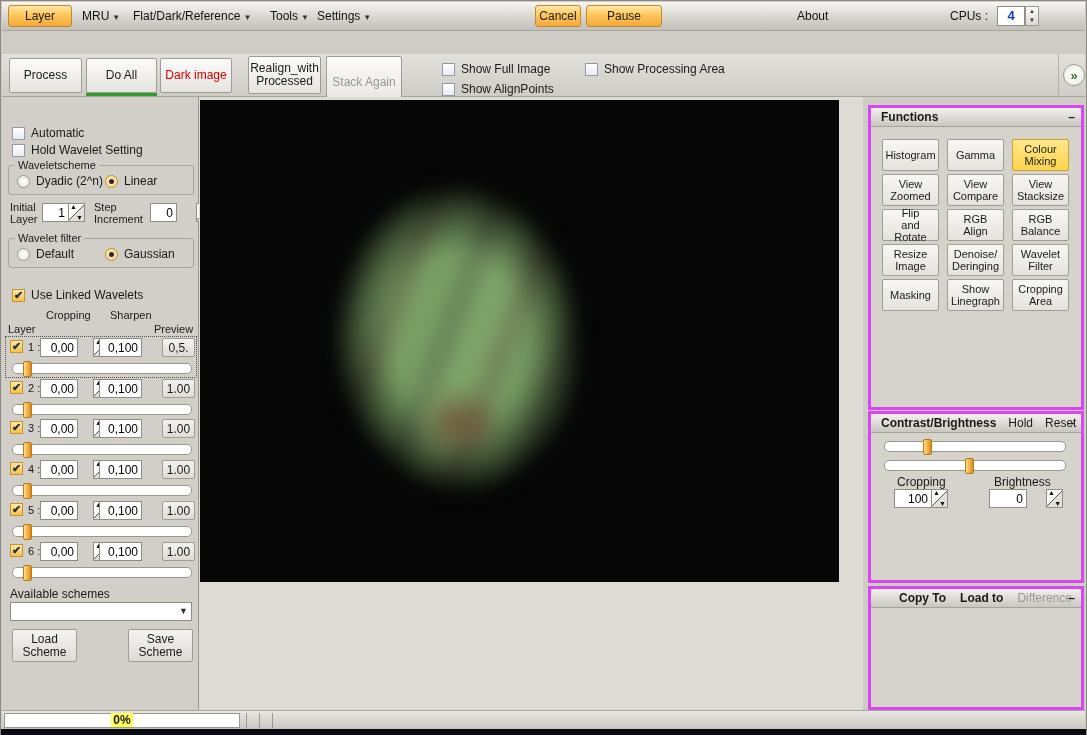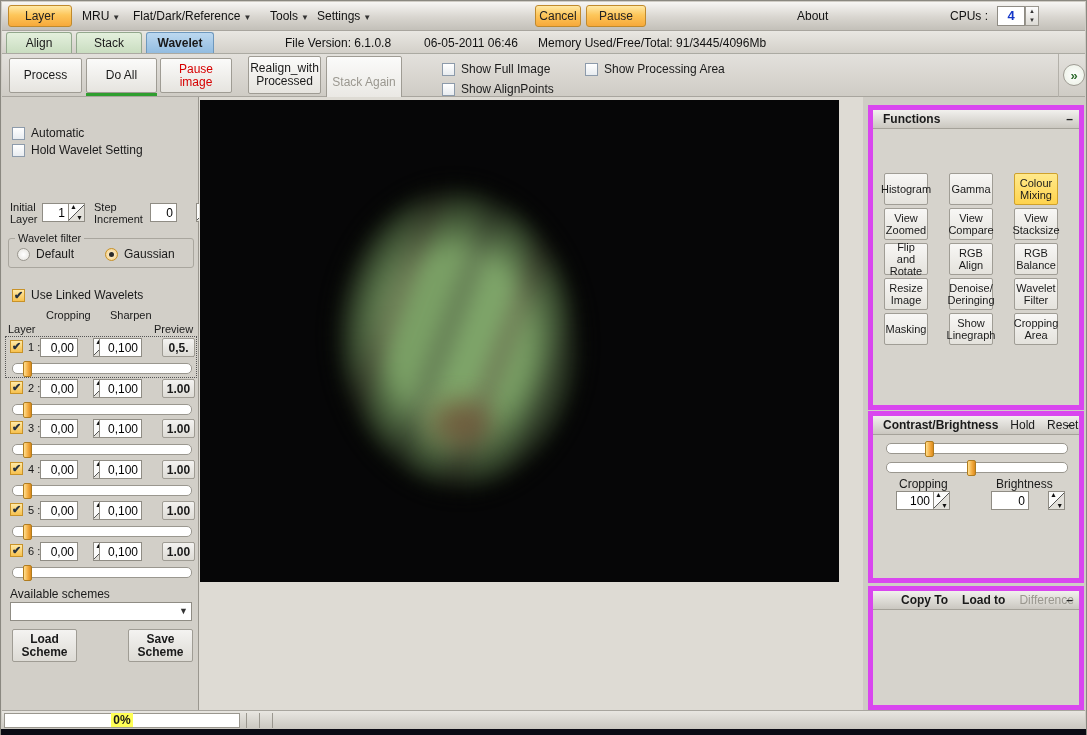--- a/index.html
+++ b/index.html
@@ -38,21 +38,21 @@
   .cb.checked { border-color:#c89228; background:linear-gradient(#ffe9a6,#f7c14e); position:relative; }
   .cb.checked::after { content:"✔"; position:absolute; left:1px; top:-1px; font-size:11px; color:#27323f; font-weight:bold; }
   .cbrow { position:absolute; display:flex; align-items:center; gap:6px; font-size:12px; }
 
   .collapseBtn { position:absolute; width:22px; height:22px; border:1px solid #9f9c94; border-radius:50%;
     background:radial-gradient(#ffffff,#e9efe2); display:flex; align-items:center; justify-content:center;
     color:#2e6b2e; font-weight:bold; font-size:13px; }
   .vsep { position:absolute; width:1px; background:#b3b0a9; }
 
   
-  .sidepanel { position:absolute; background:#d6d3cc; border:5px solid #d946ef; }
+  .sidepanel { position:absolute; background:#d6d3cc; border:3px solid #d946ef; }
   .phead { position:absolute; left:0; right:0; top:0; height:19px; background:linear-gradient(#f2f1ee,#cac7c0);
     border-bottom:1px solid #a5a29a; display:flex; align-items:center; font-size:12px; }
   .phead b { font-weight:bold; }
   .minus { position:absolute; right:6px; top:2px; font-weight:bold; color:#222; }
   .gray { color:#9a978f; }
 
   
   .leftpanel { position:absolute; left:1px; top:96px; width:197px; height:615px; background:#d2cfc8; border-right:1px solid #9a978f; }
   .groupbox { position:absolute; border:1px solid #a9a69e; border-radius:3px; }
   .groupbox legend, .legend { position:absolute; top:-7px; left:6px; background:#d2cfc8; padding:0 3px; font-size:11px; }
@@ -65,37 +65,37 @@
   .spinD { display:inline-block; width:17px; height:19px; border:1px solid #8f8c84; position:relative; vertical-align:top;
     background:linear-gradient(135deg,#fbfbfa 47%,#555 47%,#555 53%,#e2e0da 53%); }
   .spinD::before { content:"▲"; position:absolute; left:1px; top:-1px; font-size:7px; color:#111; }
   .spinD::after  { content:"▼"; position:absolute; right:1px; bottom:0px; font-size:7px; color:#111; }
   .slider { position:absolute; height:11px; background:#fff; border:1px solid #9a978f; border-radius:5px; }
   .thumb { position:absolute; top:-3px; width:9px; height:16px; border:1px solid #b07c1e; border-radius:2px;
     background:linear-gradient(90deg,#ffdf8e,#f3a93c 60%,#d98a20); }
   .layerrow { position:absolute; left:4px; width:190px; height:40px; }
   .layerrow.focused { outline:1px dotted #555; }
   .pbtn { position:absolute; display:flex; align-items:center; justify-content:center;
-    background:linear-gradient(#f4f3f1,#dddbd5); border:1px solid #9f9c94; border-radius:2px; font-size:12px;font-weight:bold; }
+    background:linear-gradient(#f4f3f1,#dddbd5); border:1px solid #9f9c94; border-radius:2px; font-size:12px; }
   .combo { position:absolute; height:19px; background:#fff; border:1px solid #8f8c84; }
   .combo .arrow { position:absolute; right:3px; top:3px; font-size:9px; color:#333; }
 
   
   .imagearea { position:absolute; left:198px; top:96px; width:664px; height:615px; background:#dedbd4; }
   .canvas { position:absolute; left:1px; top:3px; width:639px; height:482px; background:#060607; overflow:hidden; }
   .jupiter { position:absolute; left:138px; top:88px; width:240px; height:302px; border-radius:50%;
     background:repeating-linear-gradient(115deg,#7aa065 0px,#7aa065 30px,#5f7450 44px,#7ea569 60px,#7ea569 88px,#6c7352 102px,#7aa065 116px);
     filter:blur(10px); transform:rotate(-4deg); }
   .jupiter::after { content:""; position:absolute; inset:-10px; border-radius:50%;
     background:radial-gradient(closest-side, rgba(0,0,0,0) 52%, rgba(0,0,0,0.55) 80%, #000 100%); }
   .gspot { position:absolute; left:230px; top:300px; width:60px; height:45px; background:#6e4c33; border-radius:50%; filter:blur(13px); opacity:.75; }
 
   
-  .fnbtn { position:absolute; width:44px; height:32px; display:flex; align-items:center; justify-content:center; text-align:center;
-    background:linear-gradient(#f8f7f5,#e4e2dc); border:1px solid #a09d95; border-radius:2px; font-size:11px; line-height:12px; padding:13px;margin-top:32px; }
+  .fnbtn { position:absolute; width:57px; height:32px; display:flex; align-items:center; justify-content:center; text-align:center;
+    background:linear-gradient(#f8f7f5,#e4e2dc); border:1px solid #a09d95; border-radius:2px; font-size:11px; line-height:12px; padding:13px; }
   .fnbtn.active { background:linear-gradient(#ffe98c,#ffd34d); border-color:#cfa12c; }
 
   
   .statusbar { position:absolute; left:1px; right:1px; bottom:6px; height:19px;
     background:linear-gradient(#e8e6e1,#cac7c0); border-top:1px solid #a8a59e; display:flex; align-items:center; }
   .progress { position:relative; width:236px; height:15px; margin-left:2px; background:#fff; border:1px solid #9a978f;
     display:flex; align-items:center; justify-content:center; }
   .progress b { background:#ffff55; padding:0 2px; font-size:12px; }
   .sdiv { width:1px; height:15px; background:#9a978f; margin:0 6px; }
   .smsg { font-size:12px; color:#111; }
@@ -110,57 +110,43 @@
     <div class="obtn abs" style="left:6px; top:3px; width:64px; height:22px;">
         <span>Layer</span>
       </div>
     <div class="menuitem" style="left:80px;"><span>MRU</span><span class="dropArrow">▼</span></div>
     <div class="menuitem" style="left:131px;"><span>Flat/Dark/Reference</span><span class="dropArrow">▼</span></div>
     <div class="menuitem" style="left:268px;"><span>Tools</span><span class="dropArrow">▼</span></div>
     <div class="menuitem" style="left:315px;"><span>Settings</span><span class="dropArrow">▼</span></div>
     <div class="obtn abs" style="left:533px; top:3px; width:46px; height:22px;">
         <span>Cancel</span>
       </div>
-    <div class="obtn abs" style="left:584px; top:3px; width:60px; height:22px;">
+    <div class="obtn abs" style="left:584px; top:3px; width:76px; height:22px;">
         <span>Pause</span>
       </div>
     <div class="menuitem" style="left:795px;"><span>About</span></div>
     <div class="menuitem" style="left:948px;"><span>CPUs :</span></div>
     <div class="abs" style="left:995px; top:4px; width:28px; height:20px; background:#fff; border:1px solid #8f8c84; text-align:center; font-weight:bold; color:#1437c8; font-size:13px; line-height:18px;"><span>4</span></div>
     <div class="spinV abs" style="left:1023px; top:4px; height:20px;">
         <span>▲</span>
         <span>▼</span>
       </div>
   </div>
 
-  <div class="tabrow">
-    <div class="tab green" style="left:4px; width:66px;">
-        <span>Align</span>
-      </div>
-    <div class="tab green" style="left:74px; width:66px;">
-        <span>Stack</span>
-      </div>
-    <div class="tab blue" style="left:144px; width:68px;">
-        <span>Wavelet</span>
-      </div>
-    <div class="infotext" style="left:283px;">File Version: 6.1.0.8</div>
-    <div class="infotext" style="left:422px;">06-05-2011 06:46</div>
-    <div class="infotext" style="left:536px;">Memory Used/Free/Total: 91/3445/4096Mb</div>
-  </div>
 
   <div class="toolbar">
     <div class="tbtn" style="left:7px; top:4px; width:73px; height:35px;">
         <span>Process</span>
       </div>
     <div class="tbtn" style="left:84px; top:4px; width:71px; height:35px;">
         <span>Do All</span>
       </div>
     <div class="greenline" style="left:84px; top:39px; width:71px;"></div>
     <div class="tbtn" style="left:158px; top:4px; width:72px; height:35px;">
-        <span class="red">Pause image</span>
+        <span class="red">Dark image</span>
       </div>
     <div class="tbtn" style="left:246px; top:2px; width:73px; height:38px; white-space:normal; padding:2px;">
         <span>Realign_with Processed</span>
       </div>
     <div class="tbtn disabled" style="left:324px; top:2px; width:76px; height:52px;">
         <span>Stack Again</span>
       </div>
     <div class="cbrow" style="left:440px; top:8px;">
       <span class="cb"></span>
       <span>Show Full Image</span>
@@ -183,20 +169,31 @@
 
     <div class="cbrow" style="left:10px; top:29px;">
       <span class="cb"></span>
       <span>Automatic</span>
     </div>
     <div class="cbrow" style="left:10px; top:46px;">
       <span class="cb"></span>
       <span>Hold Wavelet Setting</span>
     </div>
 
+    <div class="groupbox" style="left:6px; top:68px; width:186px; height:30px;">
+      <span class="legend">Waveletscheme</span>
+      <div class="cbrow" style="left:8px; top:8px;">
+        <span class="radio"></span>
+        <span>Dyadic (2^n)</span>
+      </div>
+      <div class="cbrow" style="left:96px; top:8px;">
+        <span class="radio sel"></span>
+        <span>Linear</span>
+      </div>
+    </div>
 
     <div class="abs" style="left:8px; top:104px; width:30px; line-height:12px;">Initial Layer</div>
     <input class="val abs" style="left: 40px; top: 106px; width: 27px;" value="1">
     <span class="spinD abs" style="left:66px; top:106px;"></span>
     <div class="abs" style="left:92px; top:104px; width:50px; line-height:12px;">Step Increment</div>
     <input class="val abs" style="left: 148px; top: 106px; width: 27px;" value="0">
     <span class="spinD abs" style="left:174px; top:106px;"></span>
 
     <div class="groupbox" style="left:6px; top:141px; width:186px; height:30px;">
       <span class="legend">Wavelet filter</span>

